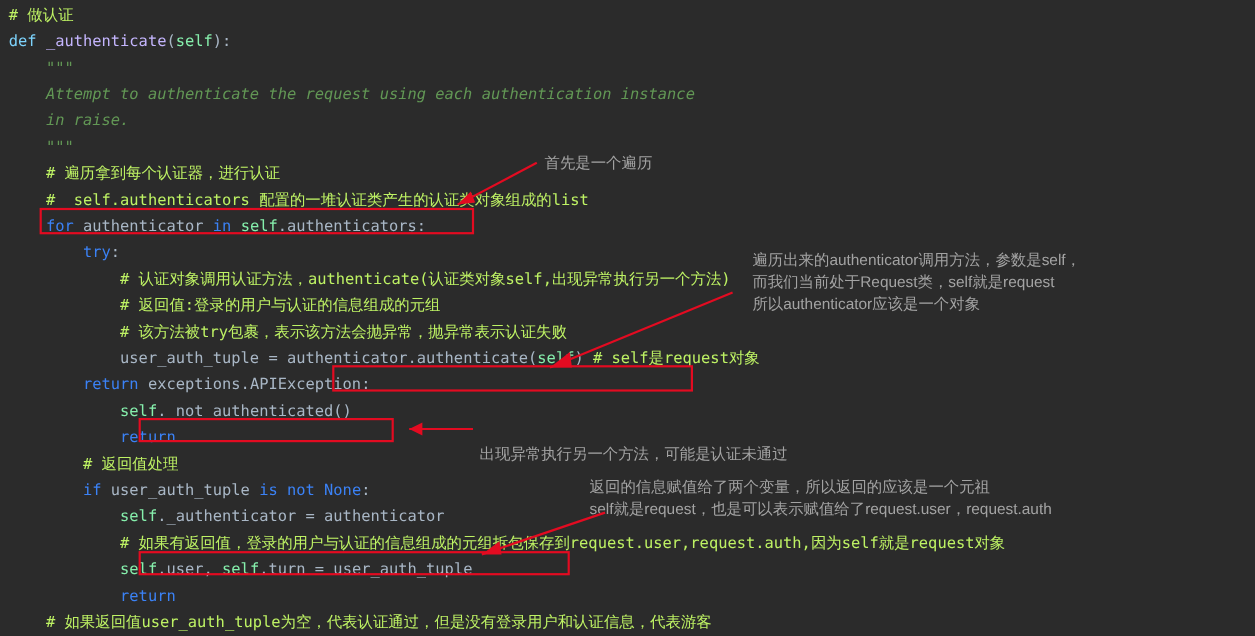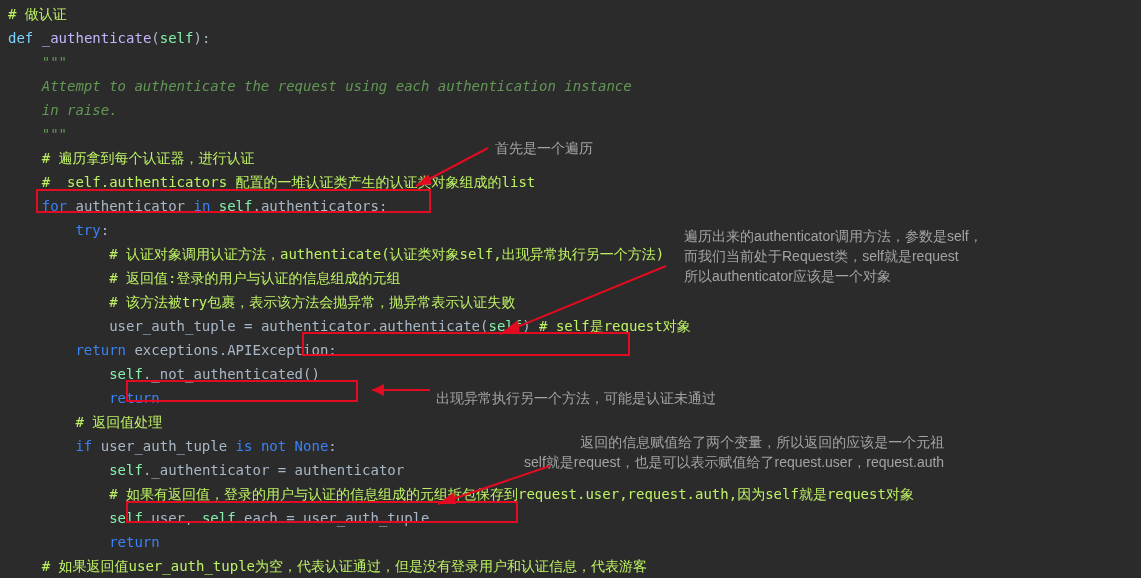--- a/index.html
+++ b/index.html
@@ -60,37 +60,37 @@
             <span class="comment"># 返回值:登录的用户与认证的信息组成的元组</span>
             <span class="comment"># 该方法被try包裹，表示该方法会抛异常，抛异常表示认证失败</span>
             <span>user_auth_tuple = </span><span>authenticator</span><span>.</span><span>authenticate</span><span>(</span><span class="param">self</span><span>)</span><span class="comment"> # self是request对象</span>
         <span class="keyword">return</span><span> exceptions.APIException:</span>
             <span class="param">self</span><span>.</span><span>_not_authenticated</span><span>()</span>
             <span class="keyword">return</span>
         <span class="comment"># 返回值处理</span>
         <span class="keyword">if</span><span> user_auth_tuple </span><span class="keyword">is not </span><span class="keyword">None</span><span>:</span>
             <span class="param">self</span><span>.</span><span>_authenticator</span><span> = authenticator</span>
             <span class="comment"># 如果有返回值，登录的用户与认证的信息组成的元组拆包保存到request.user,request.auth,因为self就是request对象</span>
-            <span class="param">self</span><span>.</span><span>user</span><span>, </span><span class="param">self</span><span>.</span><span>each</span><span> = user_auth_tuple</span>
+            <span class="param">self</span><span>.</span><span>user</span><span>, </span><span class="param">self</span><span>.</span><span>turn</span><span> = user_auth_tuple</span>
             <span class="keyword">return</span>
     <span class="comment"># 如果返回值user_auth_tuple为空，代表认证通过，但是没有登录用户和认证信息，代表游客</span>
     
 </pre>
 
 <div class="box" style="left:36px; top:189px; width:395px; height:24px;"></div>
 <div class="box" style="left:302px; top:332px; width:328px; height:24px;"></div>
 <div class="box" style="left:126px; top:380px; width:232px; height:22px;"></div>
 <div class="box" style="left:126px; top:501px; width:392px; height:22px;"></div>
 
 <div class="annot" style="left:495px; top:138px;">首先是一个遍历</div>
 <div class="annot" style="left:684px; top:226px;">遍历出来的authenticator调用方法，参数是self，
 而我们当前处于Request类，self就是request
 所以authenticator应该是一个对象</div>
-<div class="annot" style="left:436px; top:388px;">出现异常执行另一个方法，可能是认证未通过</div>
-<div class="annot" style="left:524px; top:432px;text-align:right;">返回的信息赋值给了两个变量，所以返回的应该是一个元祖
+<div class="annot" style="left:436px; top:402px;">出现异常执行另一个方法，可能是认证未通过</div>
+<div class="annot" style="left:536px; top:432px;">返回的信息赋值给了两个变量，所以返回的应该是一个元祖
 self就是request，也是可以表示赋值给了request.user，request.auth</div>
 
 <svg class="arrow" style="left:400px; top:142px;" width="96" height="56">
   <line x1="88" y1="6" x2="16" y2="44"></line>
   <polygon points="16,44 28,32 32,42"></polygon>
 </svg>
 <svg class="arrow" style="left:480px; top:260px;" width="200" height="90">
   <line x1="186" y1="6" x2="20" y2="74"></line>
   <polygon points="20,74 38,60 40,74"></polygon>
 </svg>

